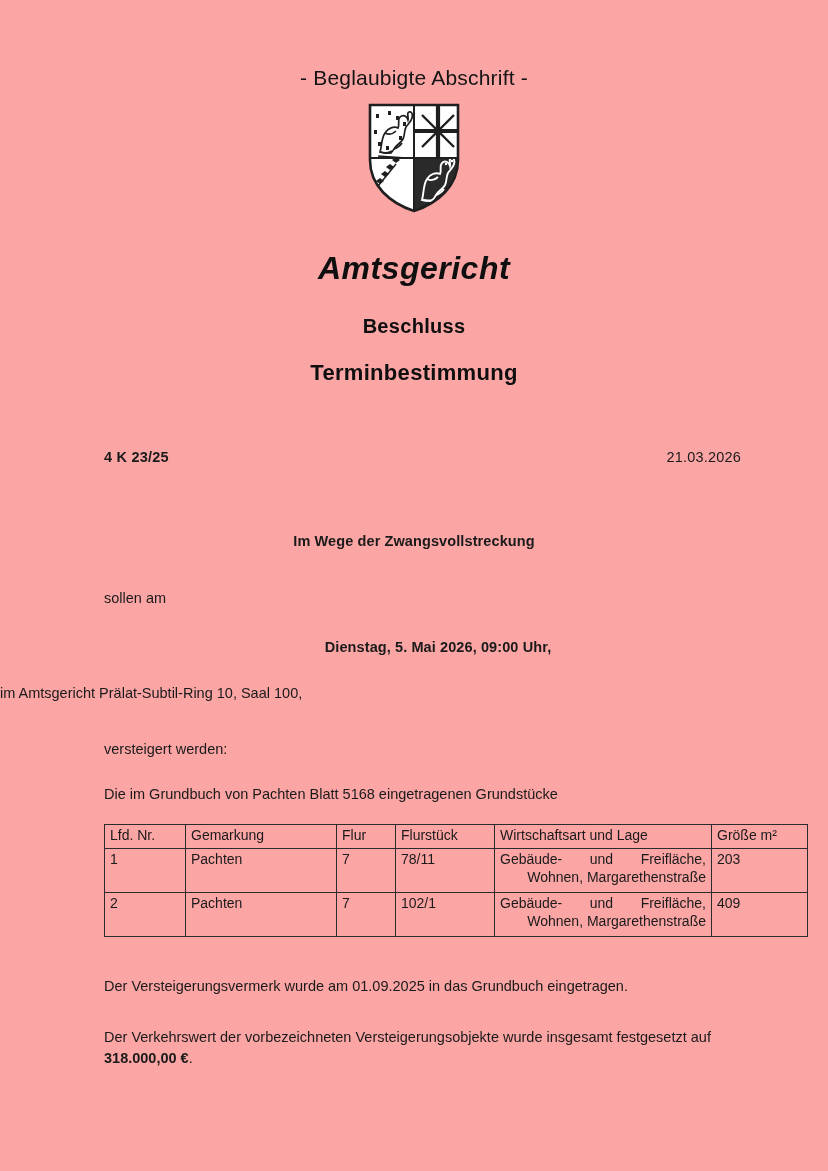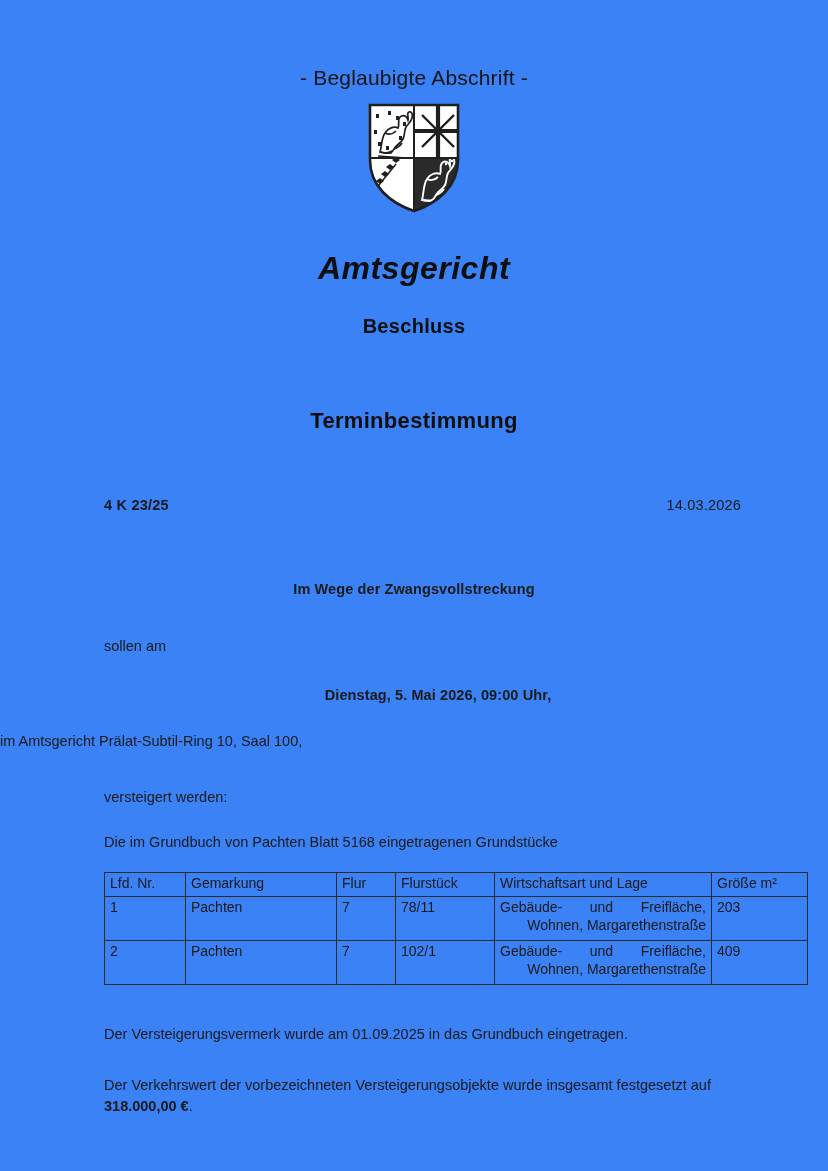--- a/index.html
+++ b/index.html
@@ -10,21 +10,21 @@
   }
   body {
     font-family: "Liberation Sans", sans-serif;
     color: #1a1a1a;
   }
   .page {
     position: relative;
     width: 828px;
     height: 1171px;
     margin: 0 auto;
-    background: #3b82f6;
+    background: #fca5a5;
     overflow: hidden;
   }
   
   .speckle {
     position: absolute;
     inset: 0;
     pointer-events: none;
     opacity: 0.5;
     background-image:
       radial-gradient(circle at 12% 23%, rgba(160,160,175,0.30) 0.6px, transparent 1.2px),
@@ -76,21 +76,21 @@
     font-weight: bold;
     letter-spacing: 0.3px;
     margin-top: 28px;
     color: #0f0f0f;
   }
   .subject-word {
     text-align: center;
     font-size: 22px;
     font-weight: bold;
     letter-spacing: 0.3px;
-    margin-top: 70px;
+    margin-top: 22px;
     color: #0f0f0f;
   }
 
   .meta-row {
     display: flex;
     justify-content: space-between;
     align-items: baseline;
     margin: 63px 87px 0 104px;
     font-size: 14.5px;
   }
@@ -257,21 +257,21 @@
     <div class="court-name">
       <div>Amtsgericht</div>
     </div>
 
     <div class="decision-word">Beschluss</div>
 
     <div class="subject-word">Terminbestimmung</div>
 
     <div class="meta-row">
       <span class="case-no">4 K 23/25</span>
-      <span class="doc-date">14.03.2026</span>
+      <span class="doc-date">21.03.2026</span>
     </div>
 
     <div class="center-bold m-enforcement">Im Wege der Zwangsvollstreckung</div>
 
     <div class="left-normal m-sollen">sollen am</div>
 
     <div class="center-bold m-date">Dienstag, 5. Mai 2026, 09:00 Uhr,</div>
 
     <div class="center-normal m-place">im Amtsgericht Prälat-Subtil-Ring 10, Saal 100,</div>
 

